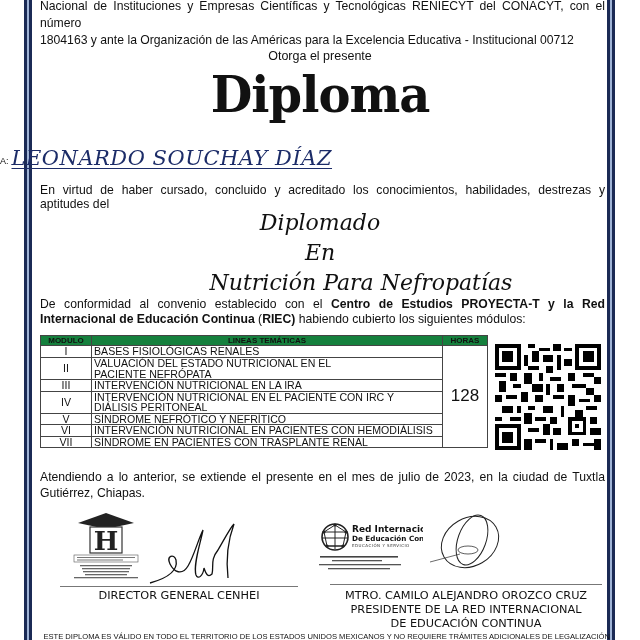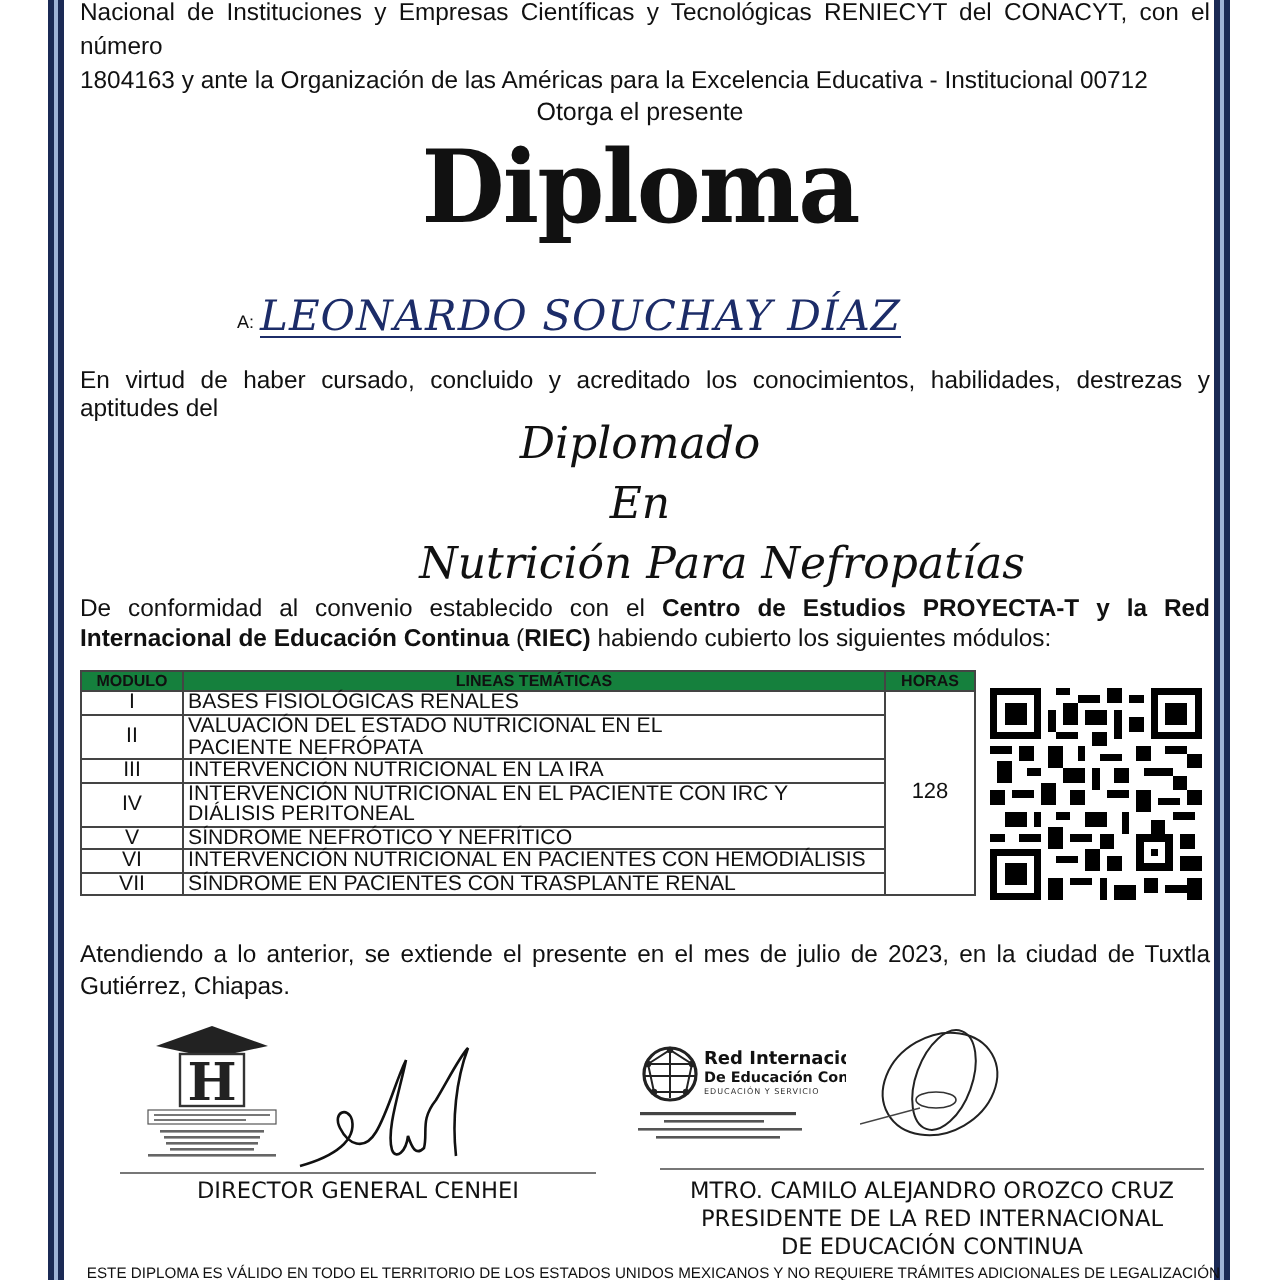--- a/index.html
+++ b/index.html
@@ -10,36 +10,36 @@
   .border-l::before, .border-r::before { content:""; position:absolute; top:0; bottom:0; left:0; width:3px; background:#1b2a55; }
   .border-l::after, .border-r::after { content:""; position:absolute; top:0; bottom:0; left:5px; width:3px; background:#1b2a55; }
   .stripe { position:absolute; top:0; bottom:0; width:2px; background:#9fb3d6; }
   .border-l .stripe { left:3px; }
   .border-r .stripe { left:3px; }
 
   .abs { position:absolute; }
   .intro { left:40px; width:565px; top:-2px; font-size:12.2px; line-height:17px; }
   .otorga { left:0; width:640px; top:49px; text-align:center; font-size:12.5px; }
   .diploma-title { left:0; width:640px; top:66px; text-align:center; font-family:"DejaVu Serif", serif; font-weight:bold; font-size:48px; letter-spacing:-1px; transform:scaleY(1.05); }
-  .recipient-row { left:0; width:569px; top:146px; text-align:center; }
+  .recipient-row { left:0; width:569px; top:146px; }
   .a-label { font-size:9px; vertical-align:middle; margin-right:3px; }
   .recipient { font-family:"DejaVu Serif", serif; font-style:italic; font-size:21px; color:#1c2c68; text-decoration:underline; text-decoration-thickness:1px; text-underline-offset:3px; letter-spacing:0.5px; }
   .virtud { left:40px; width:565px; top:183px; font-size:12.2px; text-align:justify; }
   .course { left:0; width:640px; text-align:center; font-family:"DejaVu Serif", serif; font-style:italic; font-size:22px; }
   .course1 { top:210px; }
   .course2 { top:240px; }
   .course3 { top:270px;padding-left:41px; }
   .conformidad { left:40px; width:565px; top:297px; font-size:12.2px; line-height:15px; text-align:justify; }
   .conformidad b { font-weight:bold; }
 
   table.modules { position:absolute; left:40px; top:335px; width:448px; border-collapse:collapse; font-size:10.6px; }
   table.modules th { background:#15803d; font-size:8px; font-weight:bold; height:8px; padding:0; border:1px solid #444; text-align:center; line-height:9px; }
   table.modules td { border:1px solid #444; padding:0 0 0 2px; line-height:10.5px; vertical-align:middle; }
   table.modules td.mod { text-align:center; padding:0; width:50px; }
-  table.modules td.horas { text-align:center; padding:0; width:44px; font-size:11px; }
+  table.modules td.horas { text-align:center; padding:0; width:44px; font-size:17px; }
 
   .qr { left:495px; top:343px; width:106px; height:108px; }
 
   .atendiendo { left:40px; width:565px; top:469px; font-size:12.2px; line-height:16px; text-align:justify; }
 
   .logo-left { left:70px; top:509px; width:72px; height:74px; }
   .sig-left { left:148px; top:520px; width:95px; height:65px; }
   .line-left { left:60px; top:586px; width:238px; height:1px; background:#777; }
   .logo-right { left:318px; top:520px; width:105px; height:60px; }
   .sig-right { left:430px; top:510px; width:80px; height:65px; }

